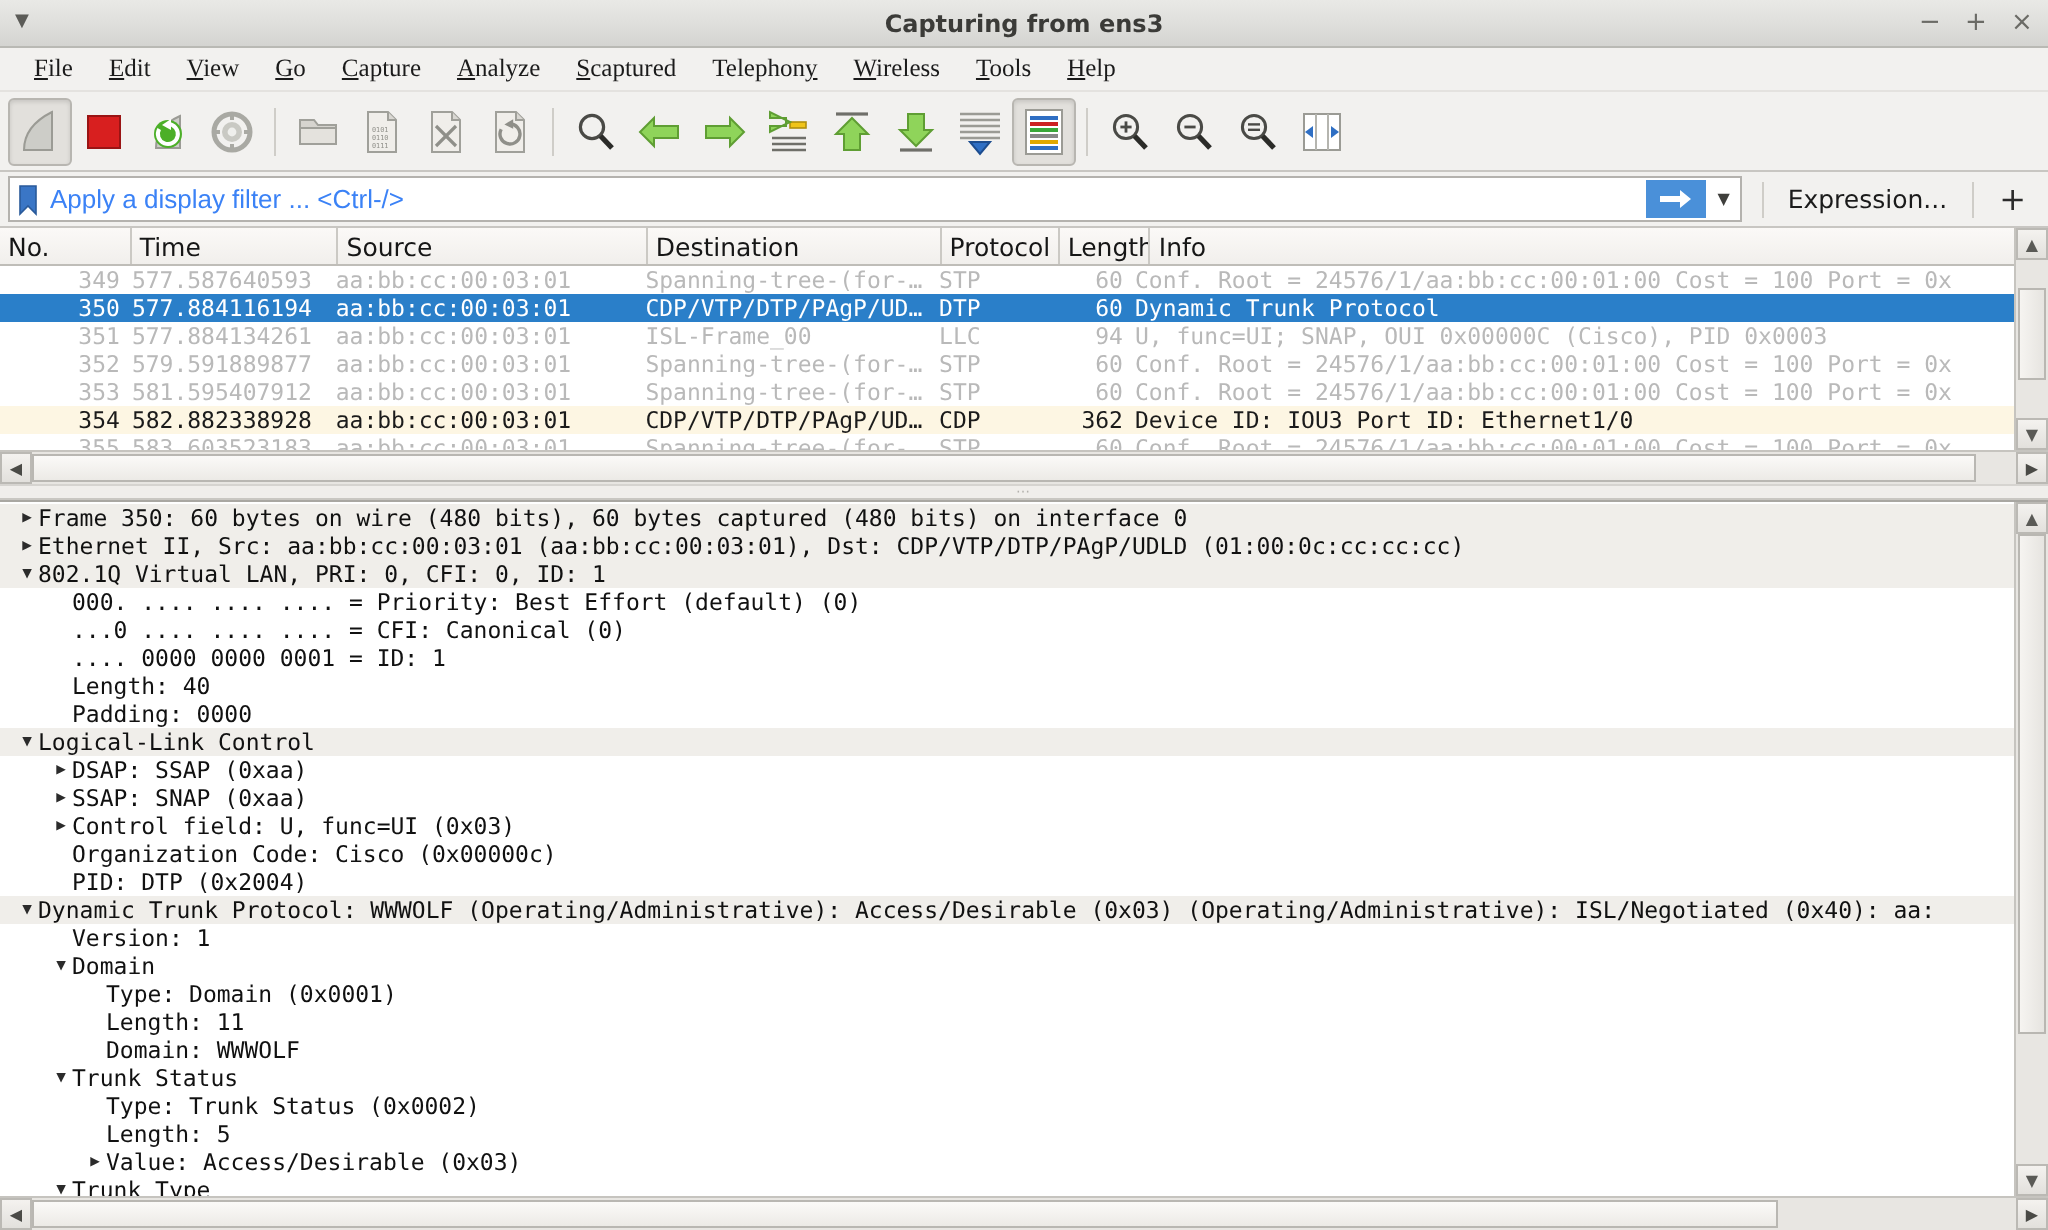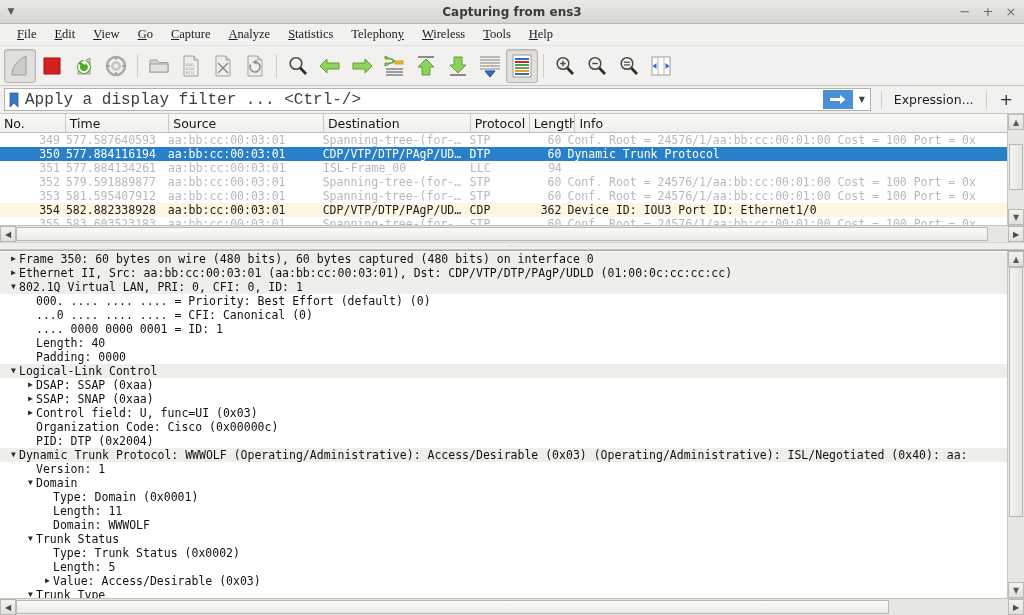--- a/index.html
+++ b/index.html
@@ -80,22 +80,22 @@
     flex: 1 1 auto; height: 21px; background: #ffffff;
     border: 1px solid #b4b2ae;
     display: flex; align-items: center;
     margin-right: 4px;
   }
   .filter-bookmark {
     width: 18px; height: 19px; display:flex; align-items:center; justify-content:center;
     flex: 0 0 auto;
   }
   .filter-text {
-    flex: 1 1 auto; font-size: 16px; color: #404040;
-    font-family: Liberation Mono, monospace;
+    flex: 1 1 auto; font-size: 13px; color: #3b82f6;
+    font-family: Liberation Sans, sans-serif;
     padding-left: 2px; white-space: nowrap; overflow: hidden;
   }
   .filter-apply {
     width: 30px; height: 19px; background: #4a90d9;
     display: flex; align-items: center; justify-content: center;
     flex: 0 0 auto; margin-right: 1px;
   }
   .filter-drop {
     width: 16px; height: 19px; display:flex; align-items:center; justify-content:center;
     flex:0 0 auto; color:#3f3f3c; font-size:8px;
@@ -228,21 +228,21 @@
     </div>
   </div>
 
   <div class="menubar" id="menubar">
       <div class="menu-item"><span class="mn">F</span><span>ile</span></div>
       <div class="menu-item"><span class="mn">E</span><span>dit</span></div>
       <div class="menu-item"><span class="mn">V</span><span>iew</span></div>
       <div class="menu-item"><span class="mn">G</span><span>o</span></div>
       <div class="menu-item"><span class="mn">C</span><span>apture</span></div>
       <div class="menu-item"><span class="mn">A</span><span>nalyze</span></div>
-      <div class="menu-item"><span class="mn">S</span><span>tatistics</span></div>
+      <div class="menu-item"><span class="mn">S</span><span>captured</span></div>
       <div class="menu-item"><span>Telephon</span><span class="mn">y</span></div>
       <div class="menu-item"><span class="mn">W</span><span>ireless</span></div>
       <div class="menu-item"><span class="mn">T</span><span>ools</span></div>
       <div class="menu-item"><span class="mn">H</span><span>elp</span></div>
     </div>
 
   <div class="toolbar">
 
     <div class="tbtn pressed">
       <svg width="22" height="24" viewBox="0 0 22 24">
@@ -469,20 +469,21 @@
               <div class="pl-td num" style="width: 42px;">60</div>
               <div class="pl-td" style="width: 443px; flex: 1 1 auto;">Dynamic Trunk Protocol</div>
             </div>
             <div class="pl-row normal">
               <div class="pl-td num" style="width: 63px;">351</div>
               <div class="pl-td" style="width: 102px;">577.884134261</div>
               <div class="pl-td" style="width: 155px;">aa:bb:cc:00:03:01</div>
               <div class="pl-td" style="width: 147px;">ISL-Frame_00</div>
               <div class="pl-td" style="width: 56px;">LLC</div>
               <div class="pl-td num" style="width: 42px;">94</div>
+              <div class="pl-td" style="width: 443px; flex: 1 1 auto;">U, func=UI; SNAP, OUI 0x00000C (Cisco), PID 0x0003</div>
             </div>
             <div class="pl-row normal">
               <div class="pl-td num" style="width: 63px;">352</div>
               <div class="pl-td" style="width: 102px;">579.591889877</div>
               <div class="pl-td" style="width: 155px;">aa:bb:cc:00:03:01</div>
               <div class="pl-td" style="width: 147px;">Spanning-tree-(for-…</div>
               <div class="pl-td" style="width: 56px;">STP</div>
               <div class="pl-td num" style="width: 42px;">60</div>
               <div class="pl-td" style="width: 443px; flex: 1 1 auto;">Conf. Root = 24576/1/aa:bb:cc:00:01:00   Cost = 100   Port = 0x</div>
             </div>

